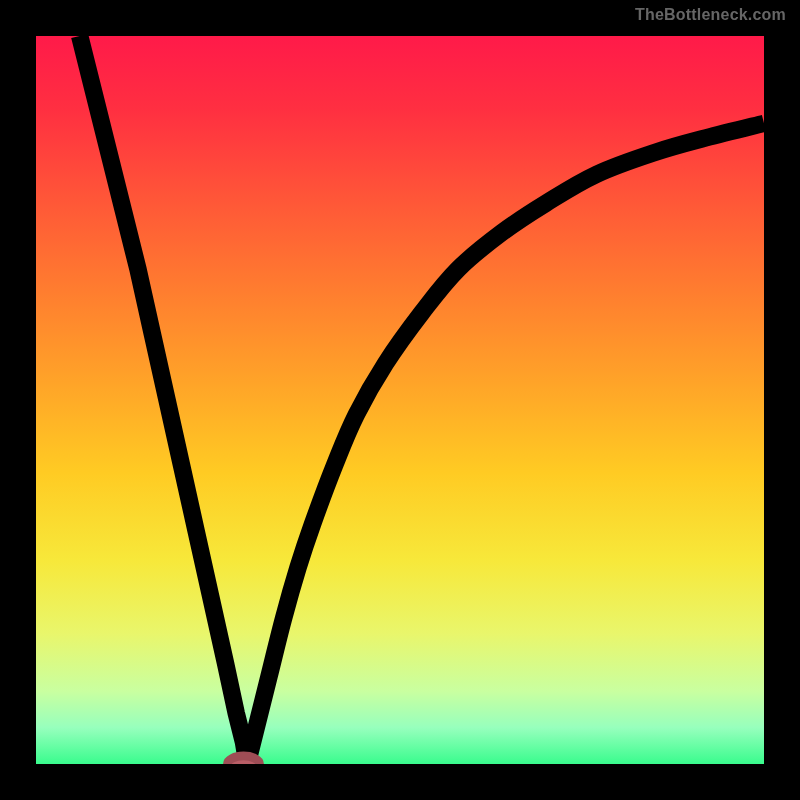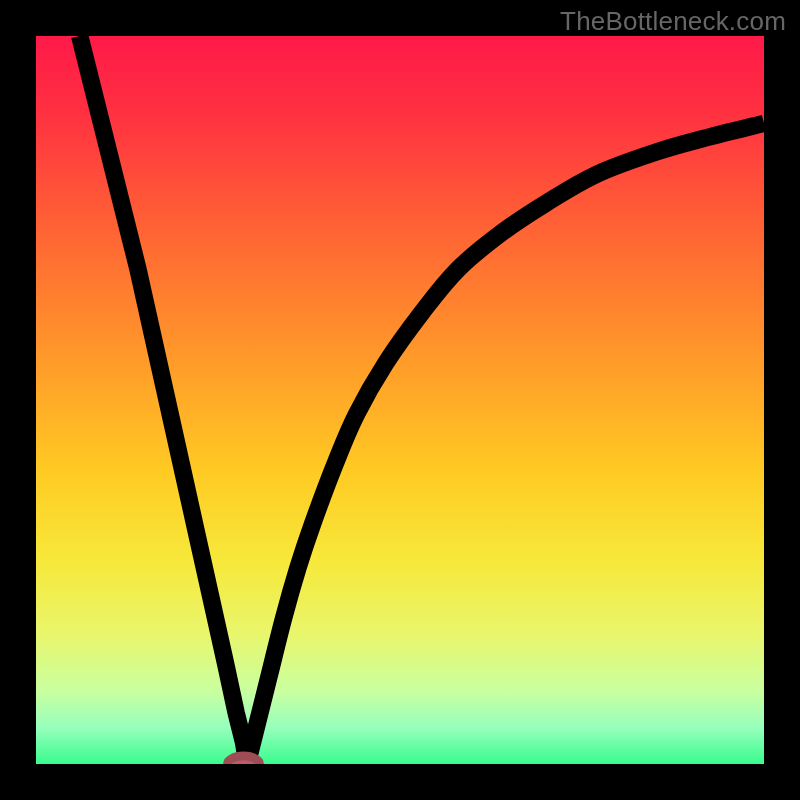--- a/index.html
+++ b/index.html
@@ -24,22 +24,22 @@
     top: 36px;
     left: 36px;
     width: 728px;
     height: 728px;
   }
   .attribution {
     position: absolute;
     top: 6px;
     right: 14px;
     color: #666;
-    font-size: 26px;
-    font-weight: 400;
+    font-size: 16px;
+    font-weight: 700;
     letter-spacing: 0.2px;
   }
   .curve {
     stroke: #000;
     stroke-width: 2.4;
     fill: none;
   }
   .marker {
     fill: #b95e66;
     stroke: #9e4d55;

